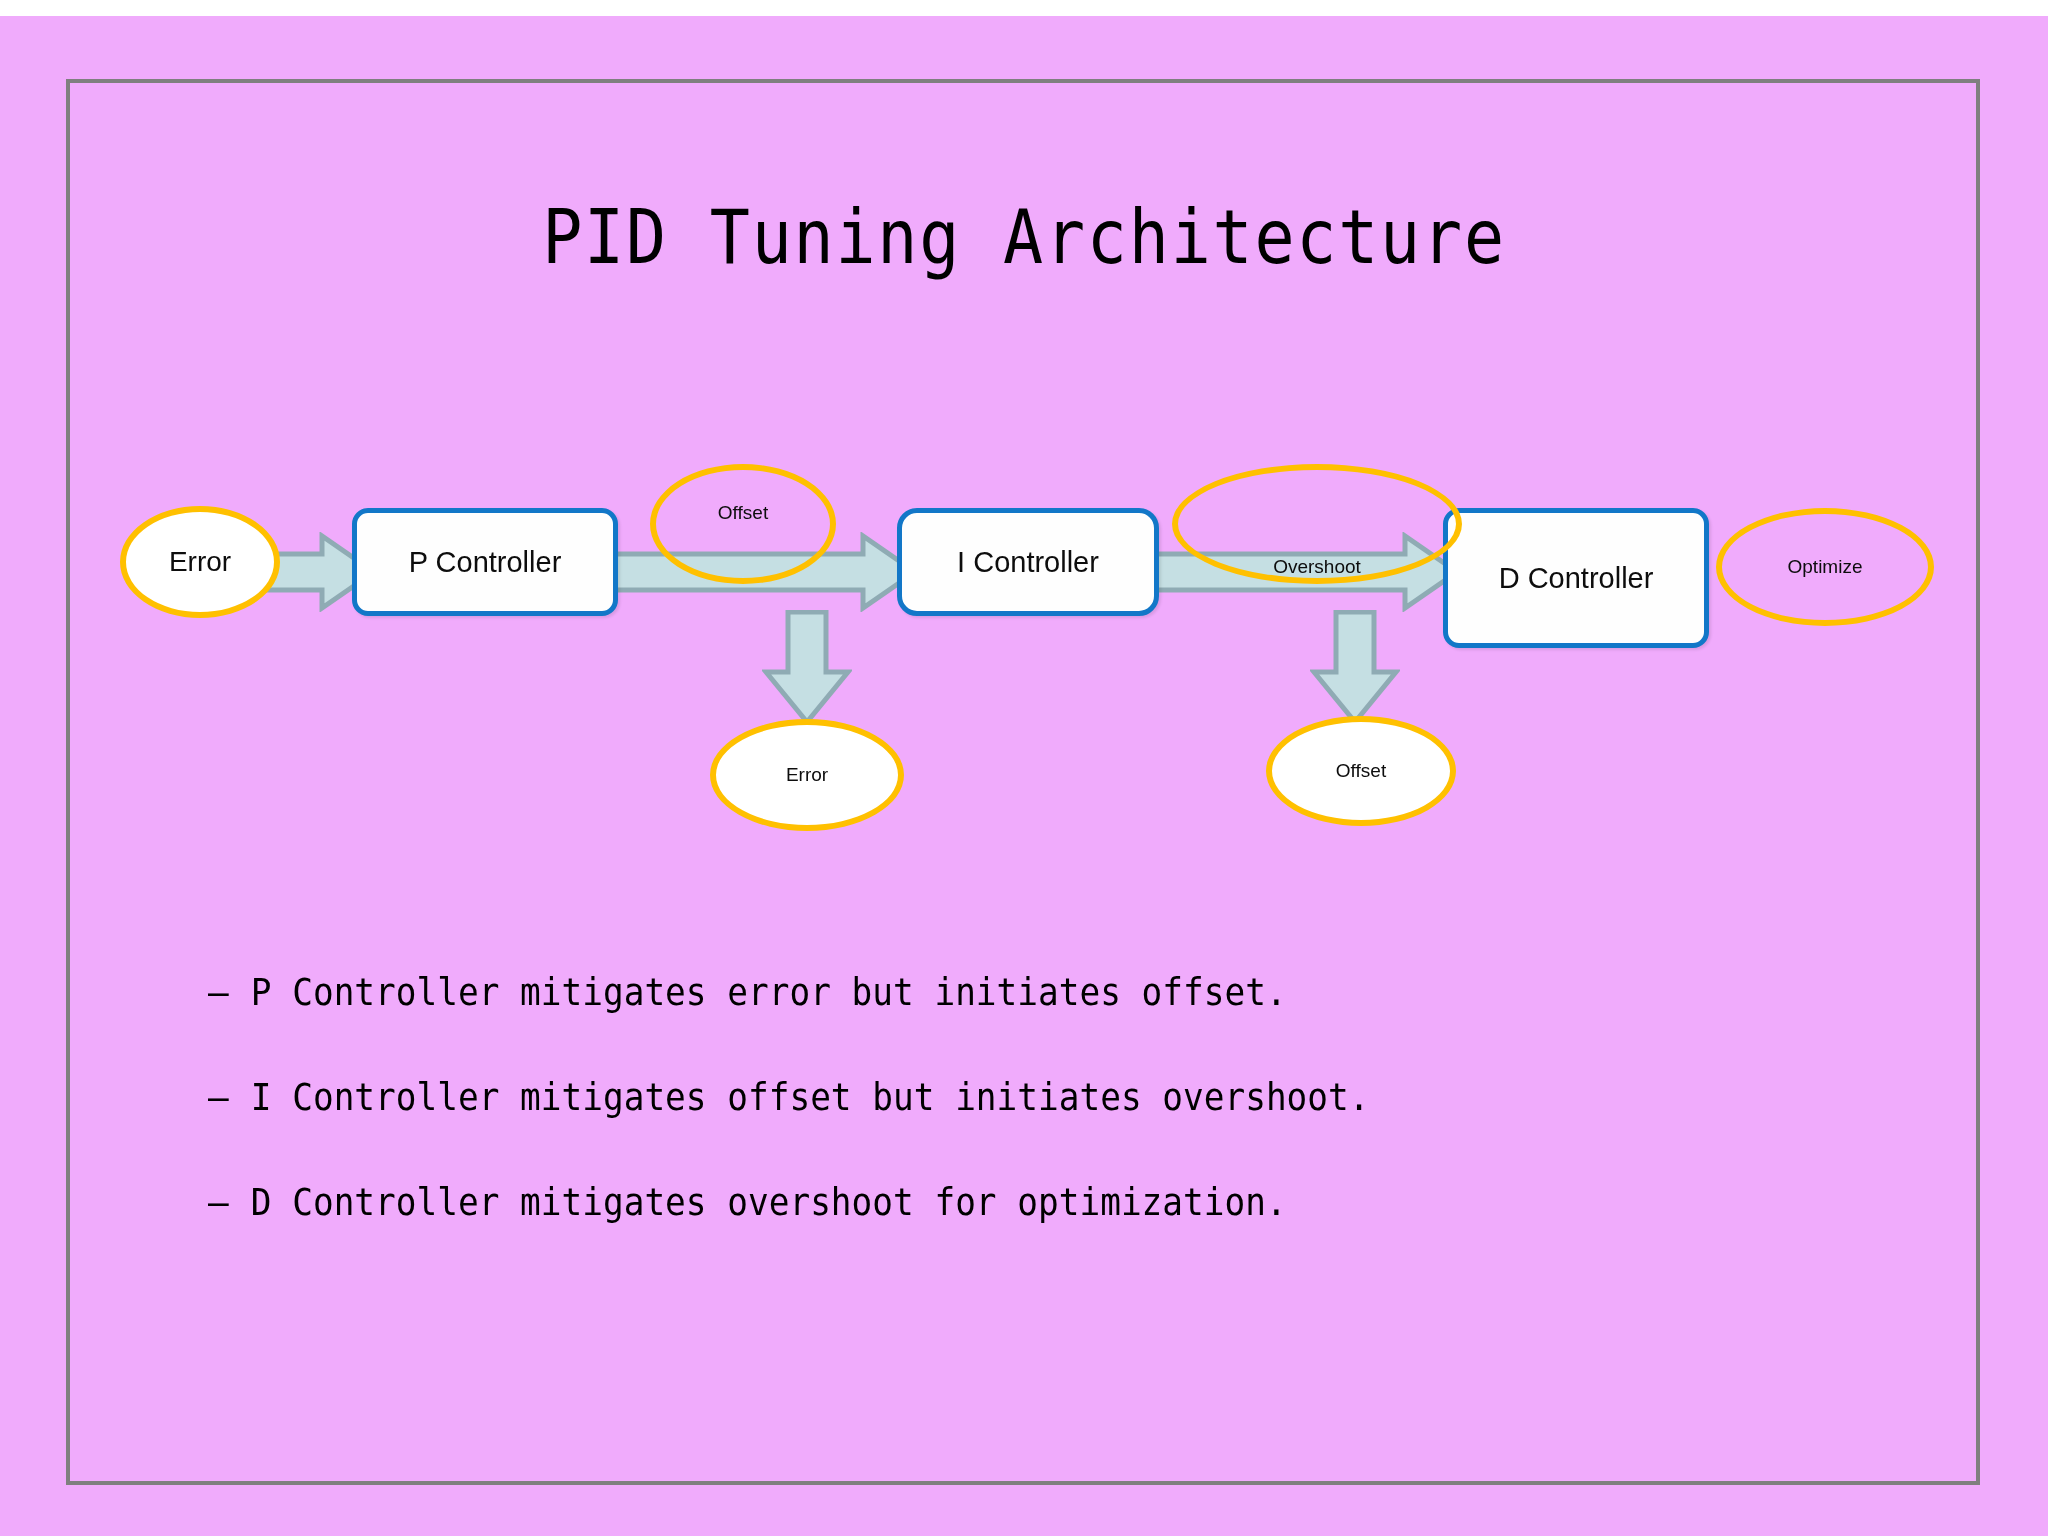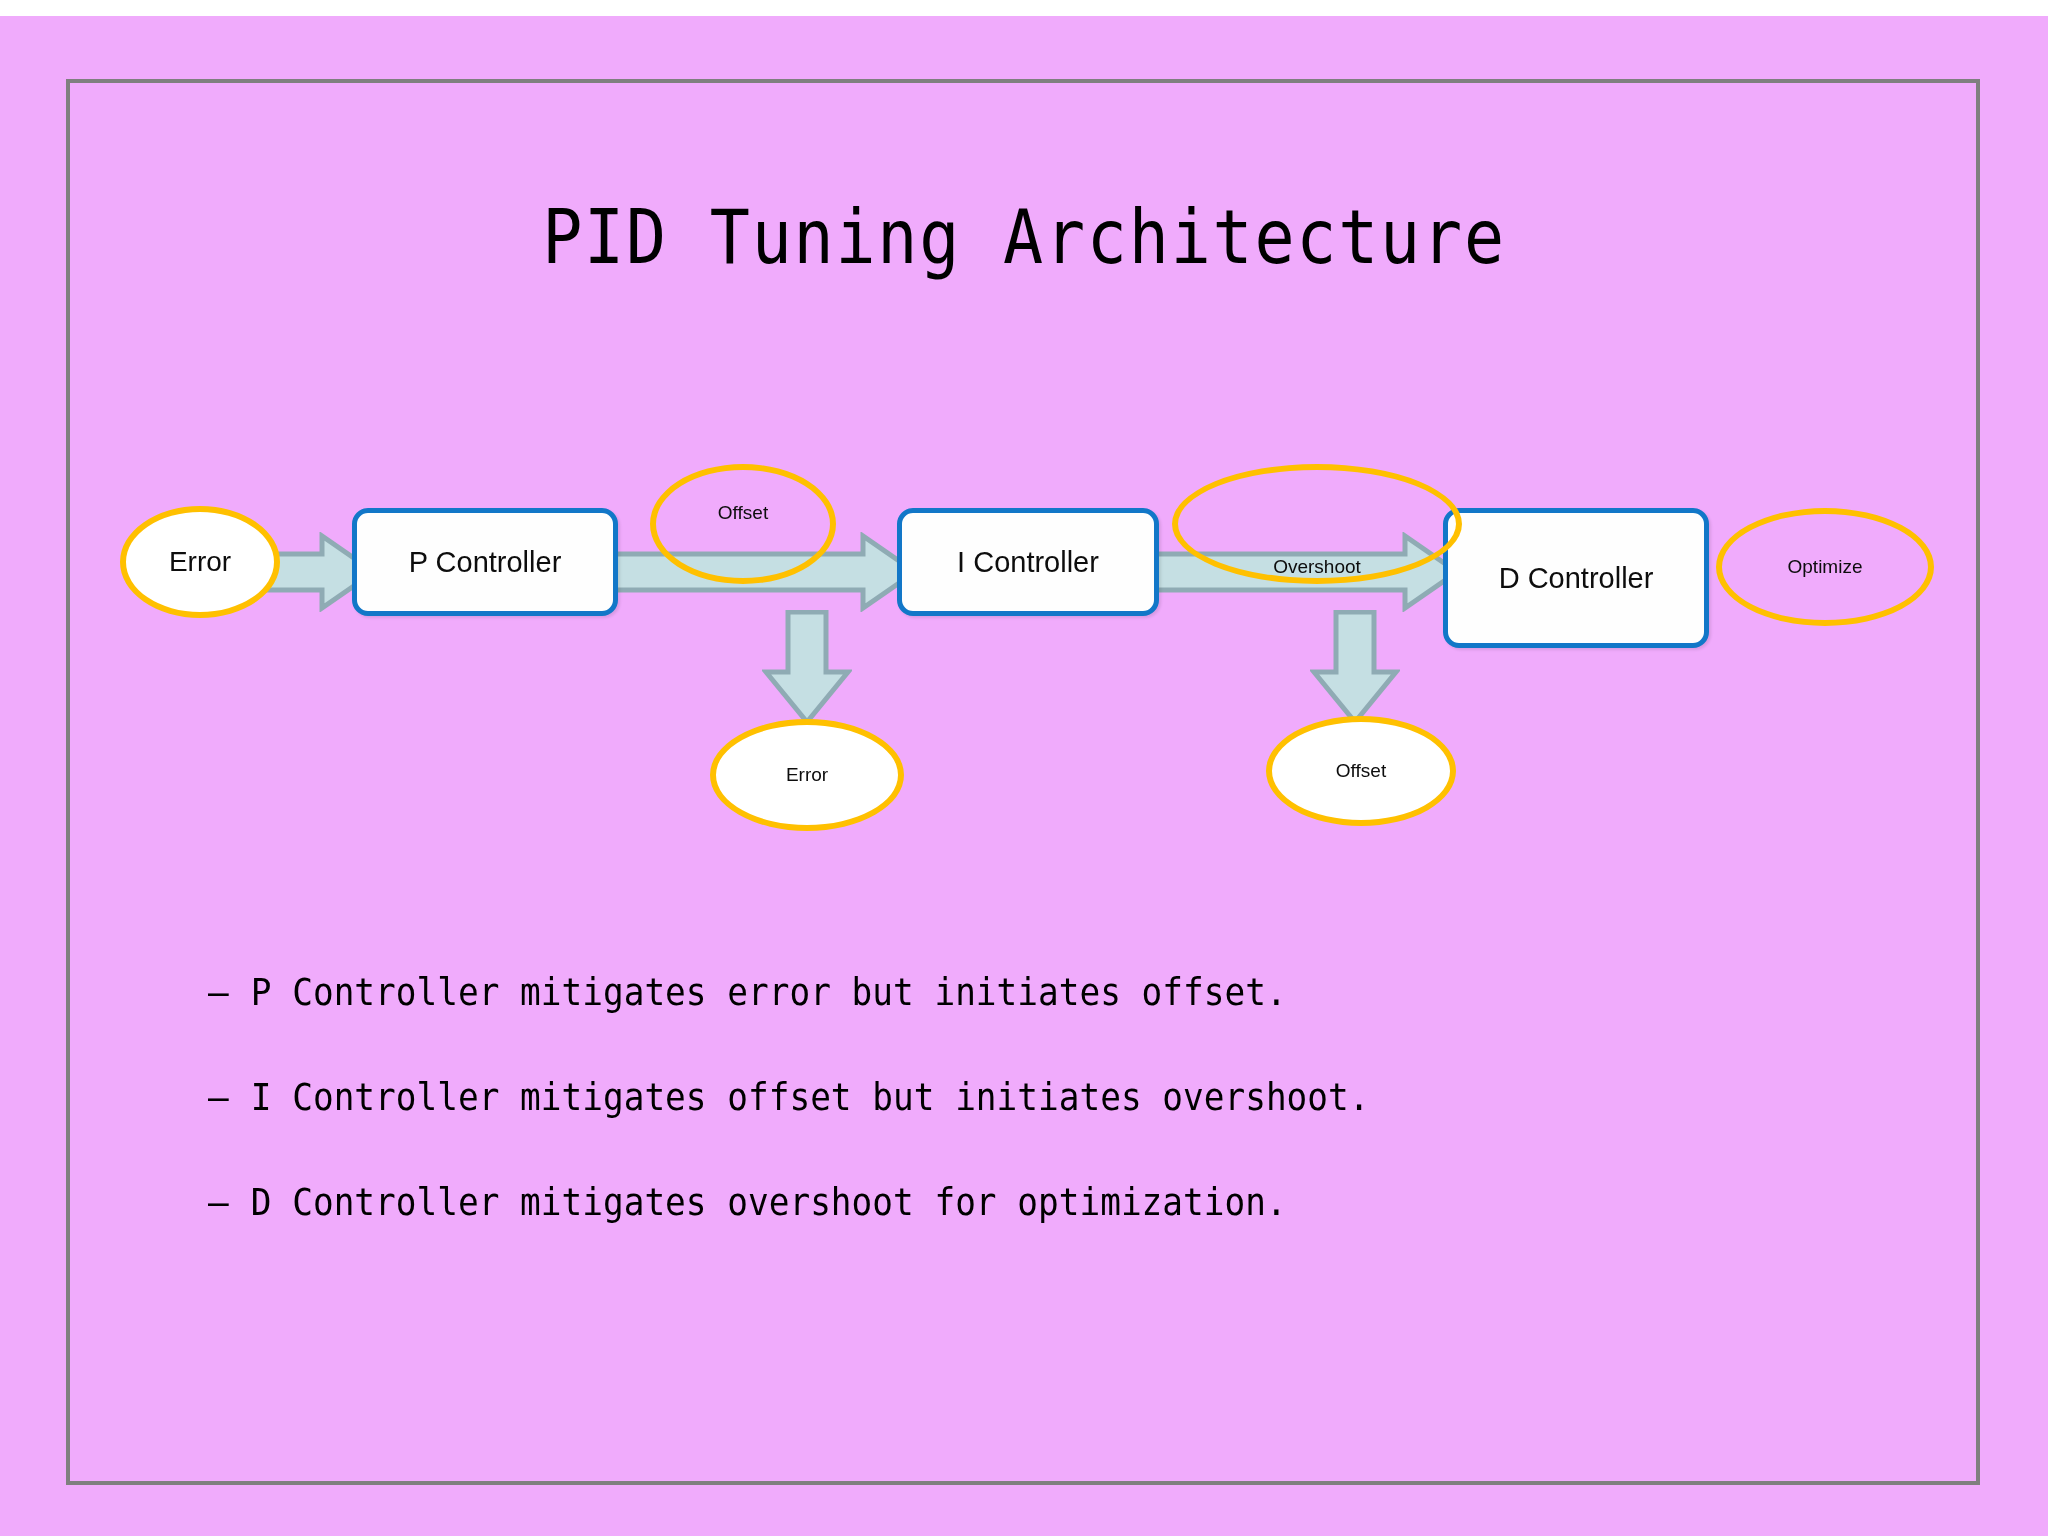--- a/index.html
+++ b/index.html
@@ -147,21 +147,21 @@
     </svg>
 
     <svg class="arrow" style="left:1310px; top:594px;" width="90" height="115" viewBox="0 0 90 115">
       <polygon points="26,2 64,2 64,62 86,62 45,112 4,62 26,62" fill="#c5dfe3" stroke="#8fabb4" stroke-width="5" stroke-linejoin="miter"></polygon>
     </svg>
 
     <div class="proc-box" style="left:352px; top:492px; width:266px; height:108px;">
       <span>P Controller</span>
     </div>
 
-    <div class="proc-box" style="left:897px; top:492px; width:262px; height:108px;">
+    <div class="proc-box" style="left:897px; top:492px; width:262px; height:108px;border-radius:20px;">
       <span>I Controller</span>
     </div>
 
     <div class="proc-box" style="left:1443px; top:492px; width:266px; height:140px;">
       <span>D Controller</span>
     </div>
 
     <div class="ellipse" style="left:120px; top:490px; width:160px; height:112px; font-size:28px;">
       <span>Error</span>
     </div>

